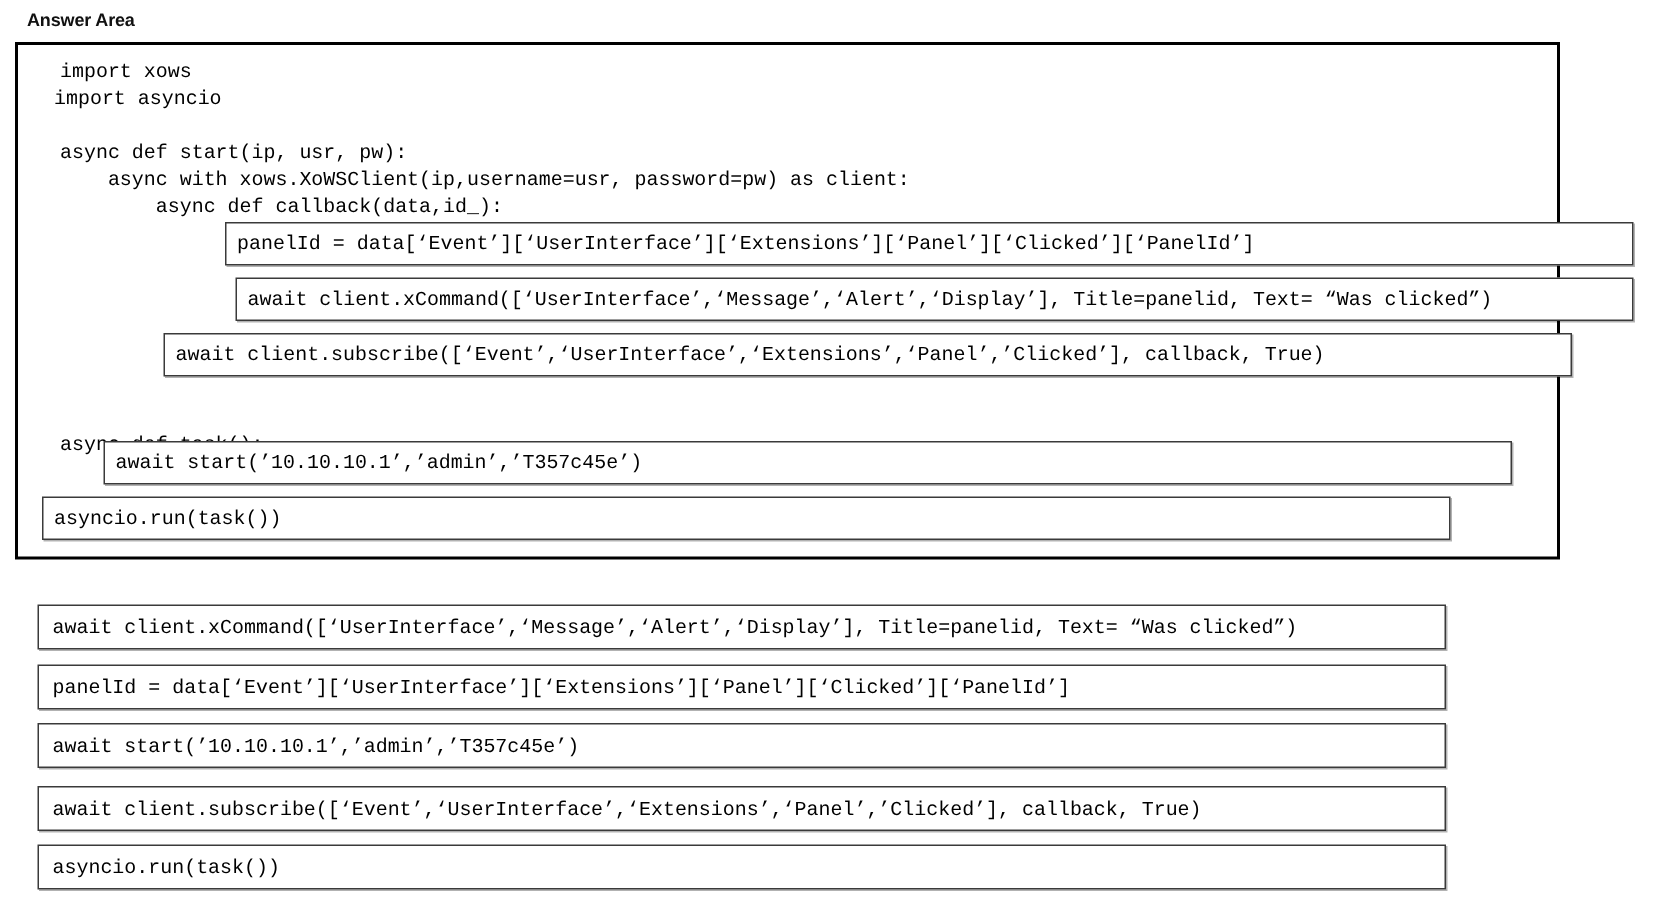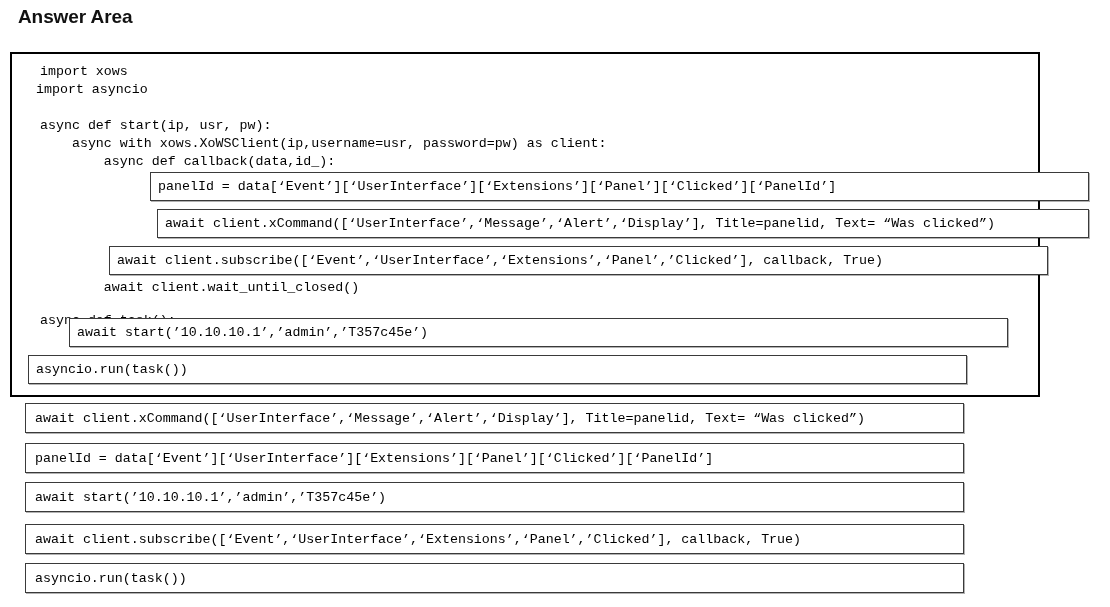--- a/index.html
+++ b/index.html
@@ -16,37 +16,36 @@
     overflow: hidden;
   }
 
   
   .answer-area-title {
     position: absolute;
     left: 18px;
     top: 6px;
     font-family: "Liberation Sans", sans-serif;
     font-weight: bold;
-    font-size: 19px;
+    font-size: 12px;
     letter-spacing: -0.1px;
     color: #111111;
     white-space: nowrap;
   }
 
   
   .answer-box {
     position: absolute;
     left: 10px;
     top: 28px;
     width: 1030px;
     height: 345px;
     border: 2.5px solid #000000;
     background: #ffffff;
     box-sizing: border-box;
-    margin-top: 24px;
   }
 
   
   .code-canvas {
     position: absolute;
     left: 0;
     top: 0;
     width: 100%;
     height: 100%;
   }
@@ -111,21 +110,20 @@
 
 <div class="answer-area-title">Answer Area</div>
 
 <div class="answer-box">
   <div class="code-canvas" id="code-canvas">
       <div class="code-line" style="left: 28px; top: 9px;">import xows</div>
       <div class="code-line" style="left: 24px; top: 27px;">import asyncio</div>
       <div class="code-line" style="left: 28px; top: 63px;">async def start(ip, usr, pw):</div>
       <div class="code-line" style="left: 28px; top: 81px;">    async with xows.XoWSClient(ip,username=usr, password=pw) as client:</div>
       <div class="code-line" style="left: 28px; top: 99px; text-align: center;">        async def callback(data,id_):</div>
-      <div class="code-line" style="left: 28px; top: 225px;">        await client.wait_until_closed()</div>
       <div class="code-line" style="left: 28px; top: 258px;">async def task():</div>
       <div class="tile" style="left: 138px; top: 118px; width: 939px; height: 29px;">panelId = data[‘Event’][‘UserInterface’][‘Extensions’][‘Panel’][‘Clicked’][‘PanelId’]</div>
       <div class="tile" style="left: 145px; top: 155px; width: 932px; height: 29px;">await client.xCommand([‘UserInterface’,‘Message’,‘Alert’,‘Display’], Title=panelid, Text= “Was clicked”)</div>
       <div class="tile" style="left: 97px; top: 192px; width: 939px; height: 29px;">await client.subscribe([‘Event’,‘UserInterface’,‘Extensions’,‘Panel’,’Clicked’], callback, True)</div>
       <div class="tile" style="left: 57px; top: 264px; width: 939px; height: 29px;">await start(’10.10.10.1’,’admin’,’T357c45e’)</div>
       <div class="tile" style="left: 16px; top: 301px; width: 939px; height: 29px;">asyncio.run(task())</div>
     </div>
 </div>
 
 <div class="option-bank" id="option-bank">

